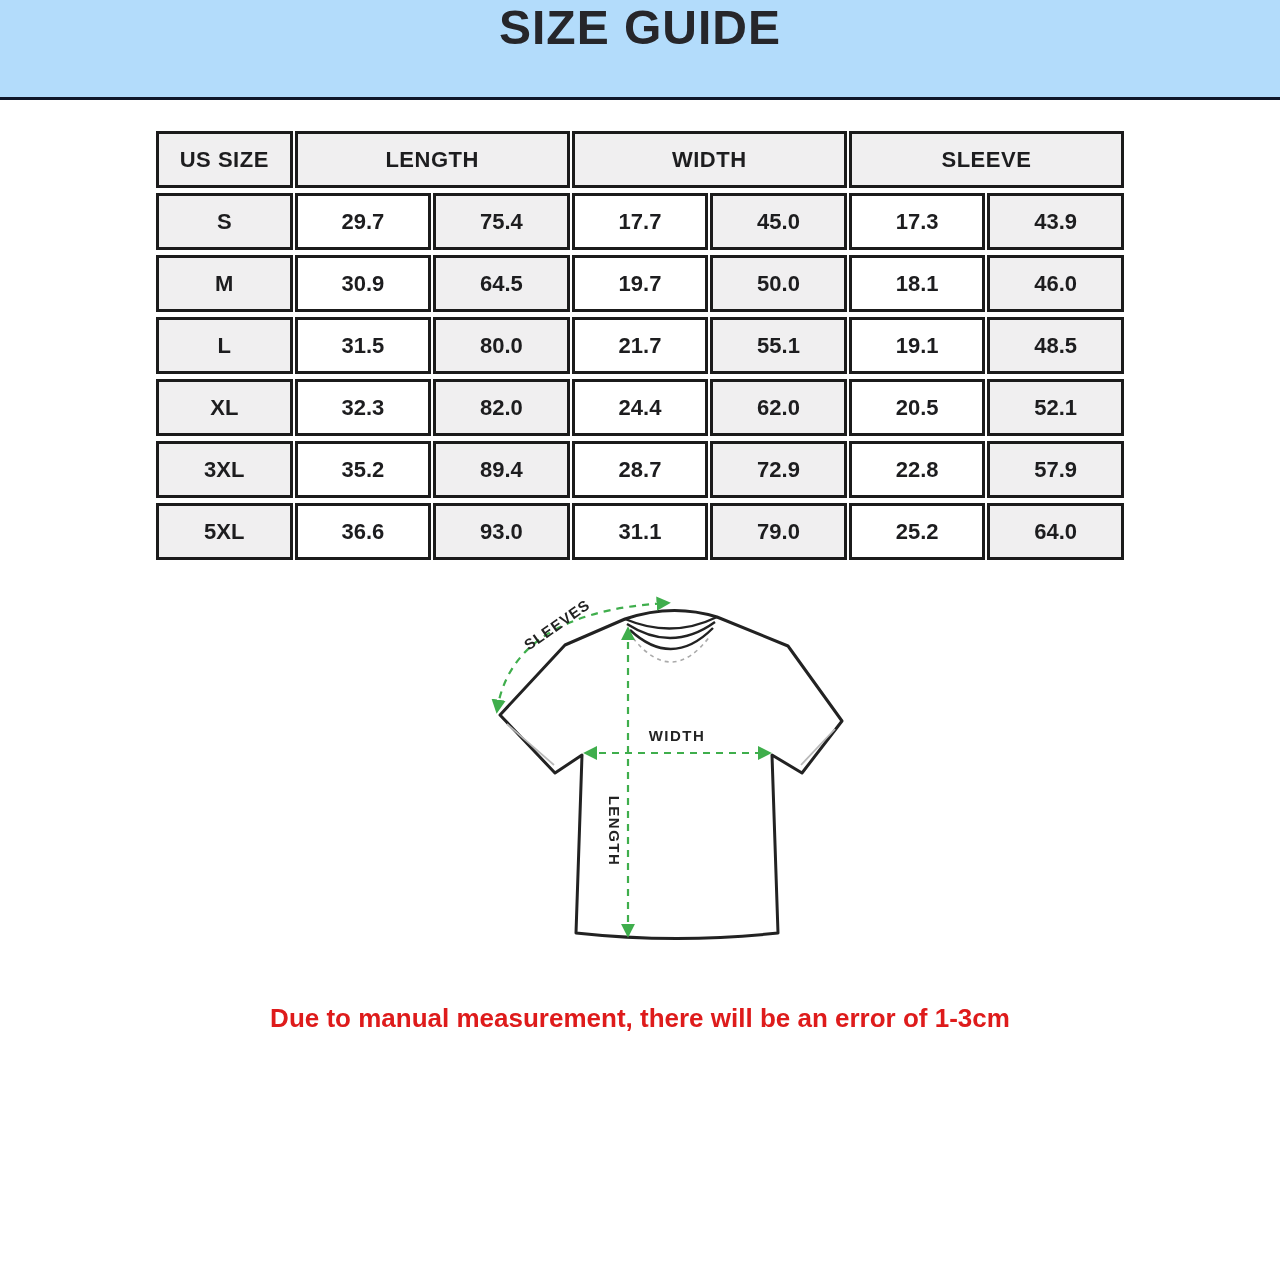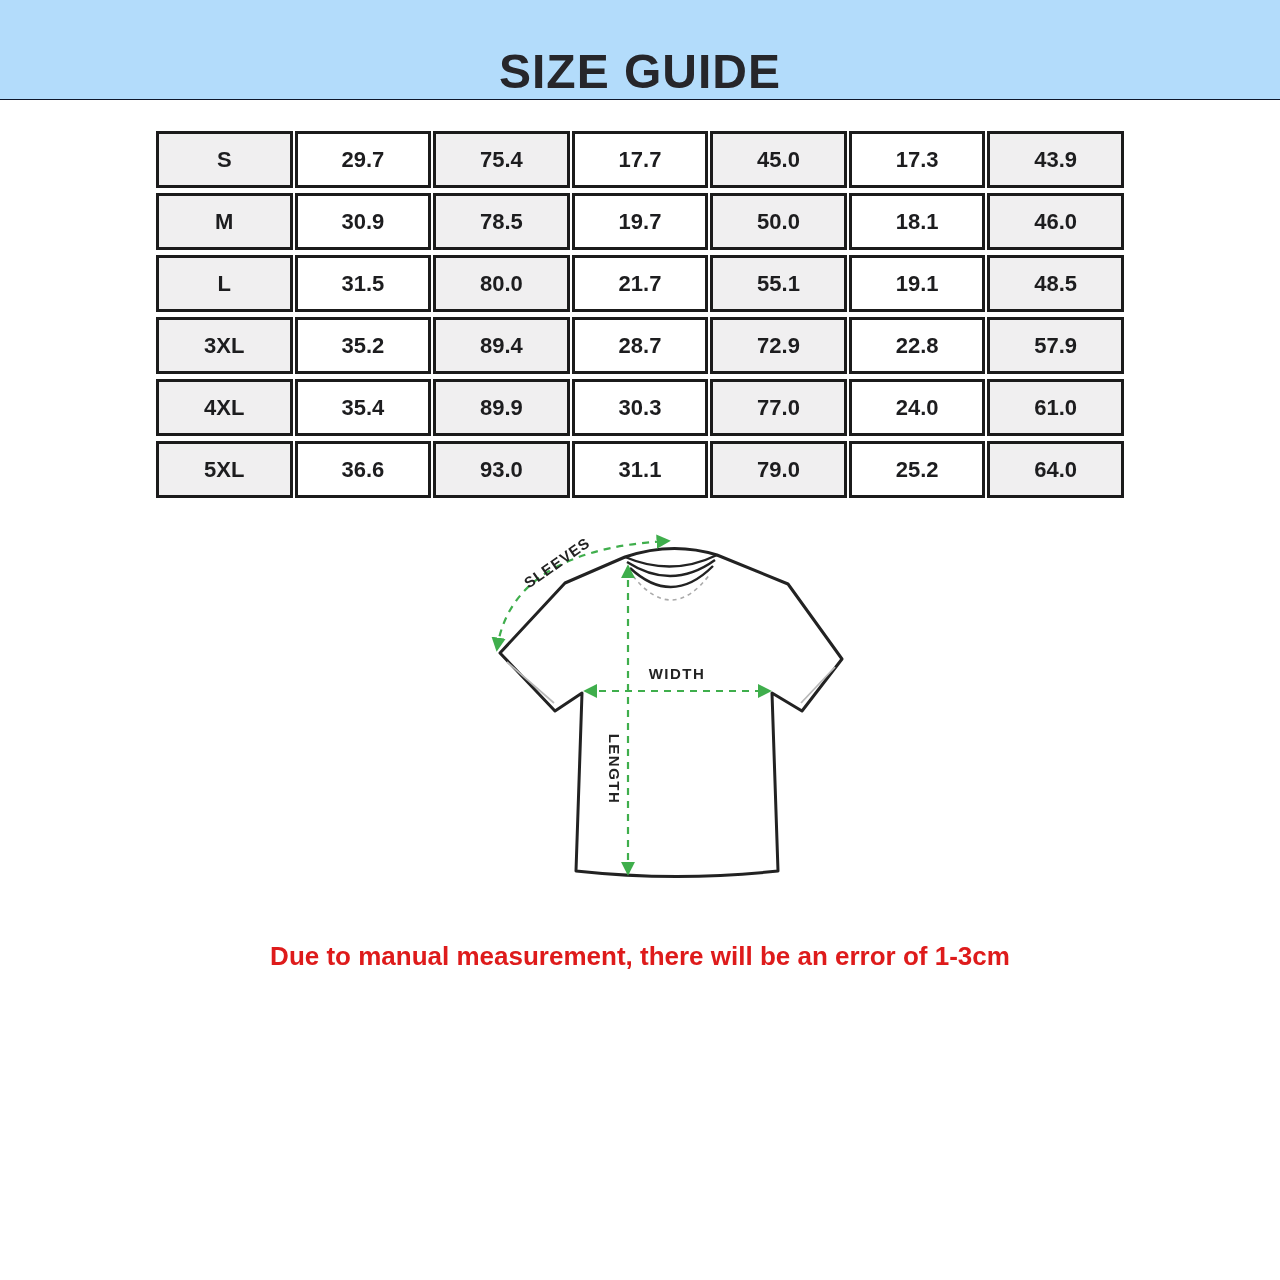--- a/index.html
+++ b/index.html
@@ -11,22 +11,22 @@
     --ink:#1d1d1f;
     --warn:#de1b1b;
   }
   *{margin:0;padding:0;box-sizing:border-box;}
   html,body{width:1280px;background:#ffffff;font-family:"Liberation Sans",sans-serif;}
   body{height:1280px;overflow:hidden;}
 
   .banner{
     width:100%;height:100px;
     background:var(--banner-bg);
-    border-bottom:1px solid #0f172a;
-    display:flex;align-items:flex-end;justify-content:center;
+    border-bottom:3px solid #0f172a;
+    display:flex;align-items:flex-start;justify-content:center;
   }
   .banner h1{
     font-size:48px;font-weight:700;letter-spacing:1px;
     color:#26262a;
   }
 
   table.size-table{
     border-collapse:separate;
     border-spacing:2px 5px;
     table-layout:fixed;
@@ -64,66 +64,72 @@
 <body>
 
 <div>
 
   <div class="banner">
     <h1>SIZE GUIDE</h1>
   </div>
 
   <table class="size-table">
     <thead>
+      <tr>
+        <th class="group shade" colspan="1">US SIZE</th>
+        <th class="group shade" colspan="2">LENGTH</th>
+        <th class="group shade" colspan="2">WIDTH</th>
+        <th class="group shade" colspan="2">SLEEVE</th>
+      </tr>
     </thead>
     <tbody>
         <tr>
           <td class="shade">S</td>
           <td class="plain">29.7</td>
           <td class="shade">75.4</td>
           <td class="plain">17.7</td>
           <td class="shade">45.0</td>
           <td class="plain">17.3</td>
           <td class="shade">43.9</td>
         </tr>
         <tr>
           <td class="shade">M</td>
           <td class="plain">30.9</td>
-          <td class="shade">78.5</td>
+          <td class="shade">64.5</td>
           <td class="plain">19.7</td>
           <td class="shade">50.0</td>
           <td class="plain">18.1</td>
           <td class="shade">46.0</td>
         </tr>
         <tr>
           <td class="shade">L</td>
           <td class="plain">31.5</td>
           <td class="shade">80.0</td>
           <td class="plain">21.7</td>
           <td class="shade">55.1</td>
           <td class="plain">19.1</td>
           <td class="shade">48.5</td>
         </tr>
         <tr>
+          <td class="shade">XL</td>
+          <td class="plain">32.3</td>
+          <td class="shade">82.0</td>
+          <td class="plain">24.4</td>
+          <td class="shade">62.0</td>
+          <td class="plain">20.5</td>
+          <td class="shade">52.1</td>
+        </tr>
+        <tr>
           <td class="shade">3XL</td>
           <td class="plain">35.2</td>
           <td class="shade">89.4</td>
           <td class="plain">28.7</td>
           <td class="shade">72.9</td>
           <td class="plain">22.8</td>
           <td class="shade">57.9</td>
-        </tr>
-        <tr>
-          <td class="shade">4XL</td>
-          <td class="plain">35.4</td>
-          <td class="shade">89.9</td>
-          <td class="plain">30.3</td>
-          <td class="shade">77.0</td>
-          <td class="plain">24.0</td>
-          <td class="shade">61.0</td>
         </tr>
         <tr>
           <td class="shade">5XL</td>
           <td class="plain">36.6</td>
           <td class="shade">93.0</td>
           <td class="plain">31.1</td>
           <td class="shade">79.0</td>
           <td class="plain">25.2</td>
           <td class="shade">64.0</td>
         </tr>

